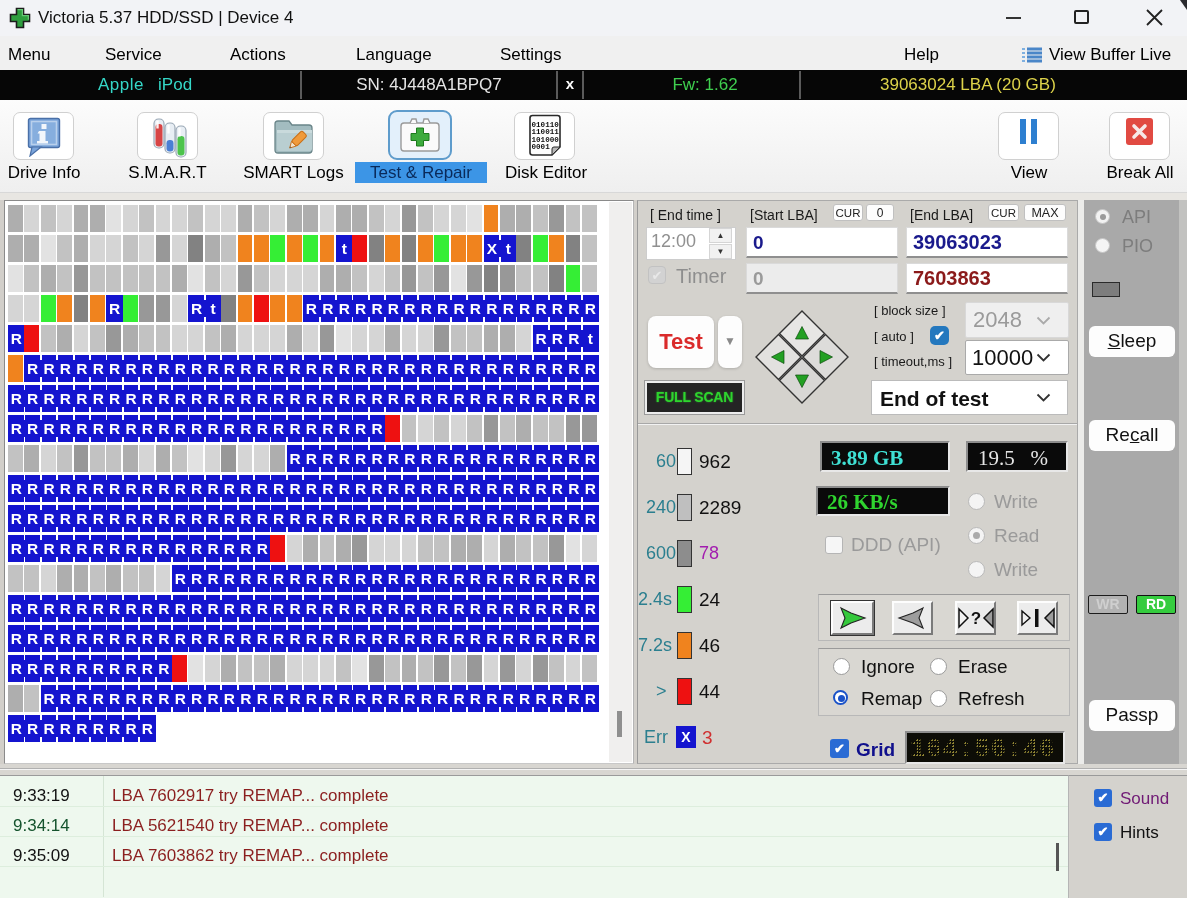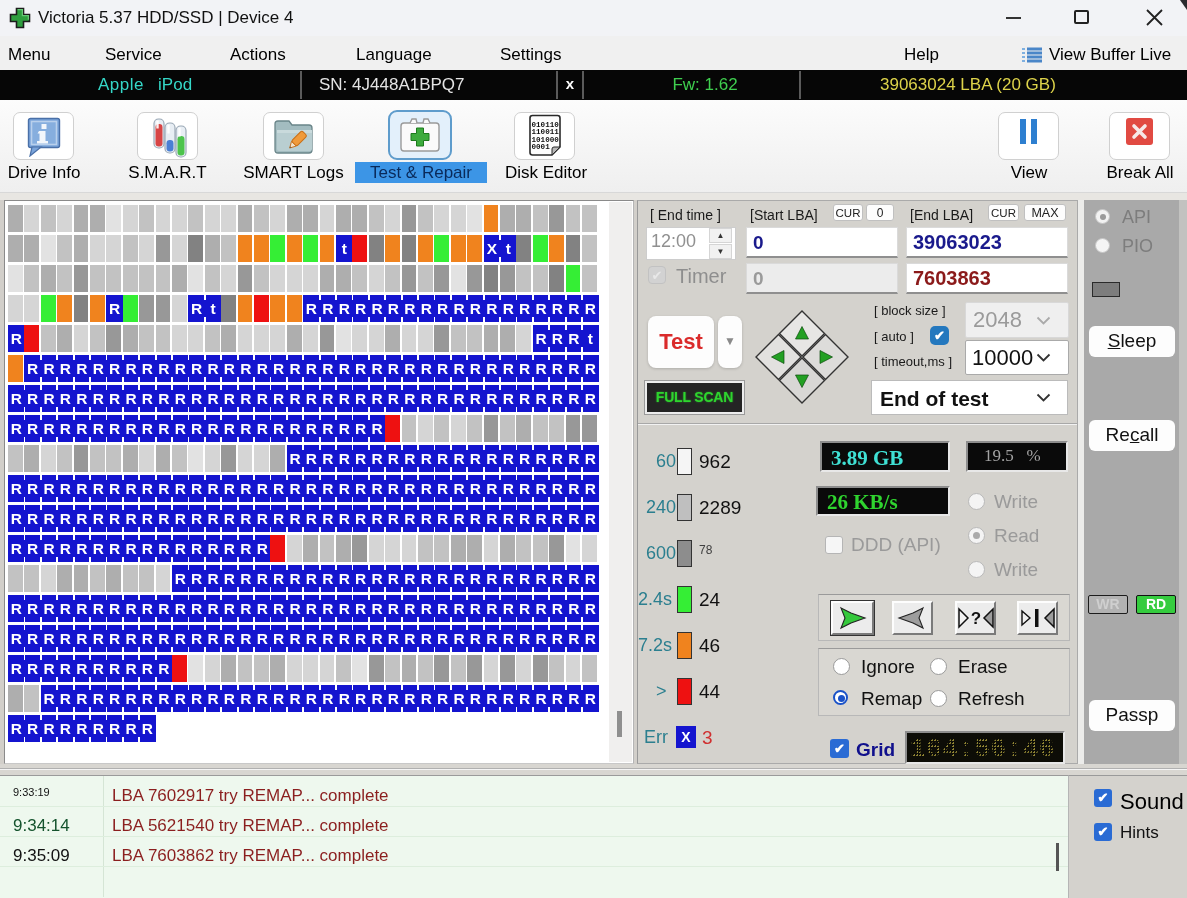--- a/index.html
+++ b/index.html
@@ -56,21 +56,21 @@
         <rect x="0" y="5" width="3" height="2"></rect>
         <rect x="0" y="9" width="3" height="2"></rect>
         <rect x="0" y="13" width="3" height="2"></rect>
       </g>
     </svg>
 <div class="abs" style="left:1049px;top:45px;font-size:17px">View Buffer Live</div>
 
 <div class="abs" style="left:0;top:70px;width:1187px;height:30px;background:#060606"></div>
 <div class="abs" style="left:0;top:70px;width:290px;height:30px;text-align:center;font-size:17px;line-height:29px;color:#35d8c8"><span style="letter-spacing:.5px">Apple</span>&nbsp;&nbsp;&nbsp;<span>iPod</span></div>
 <div class="abs" style="left:300px;top:71px;width:2px;height:28px;background:#5a5a5a"></div>
-<div class="abs" style="left:319px;top:70px;width:254px;height:46px;text-align:left;font-size:17px;line-height:29px;color:#e4e4e4">SN: 4J448A1BPQ7</div>
+<div class="abs" style="left:302px;top:70px;width:254px;height:46px;text-align:center;font-size:17px;line-height:29px;color:#e4e4e4">SN: 4J448A1BPQ7</div>
 <div class="abs" style="left:556px;top:71px;width:2px;height:28px;background:#5a5a5a"></div>
 <div class="abs" style="left:558px;top:70px;width:24px;height:30px;text-align:center;font-size:15px;line-height:28px;color:#fff;font-weight:bold">x</div>
 <div class="abs" style="left:582px;top:71px;width:2px;height:28px;background:#5a5a5a"></div>
 <div class="abs" style="left:610px;top:70px;width:190px;height:30px;text-align:center;font-size:17px;line-height:29px;color:#3fce4f">Fw: 1.62</div>
 <div class="abs" style="left:799px;top:71px;width:2px;height:28px;background:#5a5a5a"></div>
 <div class="abs" style="left:880px;top:70px;width:307px;height:30px;font-size:17px;line-height:29px;color:#ddd34a">39063024 LBA (20 GB)</div>
 
 <div class="abs" style="left:0;top:100px;width:1187px;height:93px;background:linear-gradient(#fcfcfc,#efefef);border-bottom:1px solid #d8d8d8"></div>
 
 <div class="abs" style="left:13px;top:112px;width:61px;height:48px;background:#fff;border:1px solid #d0d0d0;border-radius:7px"></div>
@@ -224,39 +224,39 @@
 <div class="abs" style="left:656px;top:448px;width:60px;font-size:18px;color:#2b7f8f">
       <span style="position:absolute;left:0;top:3px">60</span>
     </div>
 <div class="abs" style="left:677px;top:448px;width:15px;height:27px;background:#f5f5f5;border:1px solid #333"></div>
 <div class="abs" style="left:699px;top:451px;font-size:19px;color:#111">962</div>
 <div class="abs" style="left:646px;top:497px;font-size:18px;color:#2b7f8f">240</div>
 <div class="abs" style="left:677px;top:494px;width:15px;height:27px;background:#bfbfbf;border:1px solid #333"></div>
 <div class="abs" style="left:699px;top:497px;font-size:19px;color:#111">2289</div>
 <div class="abs" style="left:646px;top:543px;font-size:18px;color:#2b7f8f">600</div>
 <div class="abs" style="left:677px;top:540px;width:15px;height:27px;background:#8d8d8d;border:1px solid #333"></div>
-<div class="abs" style="left:699px;top:543px;font-size:12px;color:#404040">78</div>
+<div class="abs" style="left:699px;top:543px;font-size:18px;color:#a21caf">78</div>
 <div class="abs" style="left:638px;top:589px;font-size:18px;color:#2b7f8f">2.4s</div>
 <div class="abs" style="left:677px;top:586px;width:15px;height:27px;background:#35ee35;border:1px solid #333"></div>
 <div class="abs" style="left:699px;top:589px;font-size:19px;color:#111">24</div>
 <div class="abs" style="left:638px;top:635px;font-size:18px;color:#2b7f8f">7.2s</div>
 <div class="abs" style="left:677px;top:632px;width:15px;height:27px;background:#f0831e;border:1px solid #333"></div>
 <div class="abs" style="left:699px;top:635px;font-size:19px;color:#111">46</div>
 <div class="abs" style="left:656px;top:681px;font-size:18px;color:#2b7f8f">&gt;</div>
 <div class="abs" style="left:677px;top:678px;width:15px;height:27px;background:#ee1111;border:1px solid #333"></div>
 <div class="abs" style="left:699px;top:681px;font-size:19px;color:#111">44</div>
 <div class="abs" style="left:644px;top:727px;font-size:18px;color:#2b7f8f">Err</div>
 <div class="abs" style="left:676px;top:726px;width:20px;height:22px;background:#1414cf;color:#fff;font-weight:bold;font-size:14px;line-height:22px;text-align:center">X</div>
 <div class="abs" style="left:702px;top:727px;font-size:19px;color:#d03030">3</div>
 
 <div class="lcd" style="left:820px;top:441px;width:130px;height:31px">
       <span style="position:absolute;left:9px;top:3px;font-size:21px;font-weight:bold;color:#3fe0d4;font-family:'Liberation Serif',serif">3.89 GB</span>
     </div>
 <div class="lcd" style="left:966px;top:441px;width:102px;height:31px">
-      <span style="position:absolute;left:16px;top:3px;font-size:17px;color:#a3a3a3;font-family:'Liberation Serif',serif">19.5&nbsp;&nbsp;&nbsp;%</span>
+      <span style="position:absolute;left:10px;top:3px;font-size:21px;color:#e5e5e5;font-family:'Liberation Serif',serif">19.5&nbsp;&nbsp;&nbsp;%</span>
     </div>
 <div class="lcd" style="left:816px;top:486px;width:134px;height:30px">
       <span style="position:absolute;left:9px;top:2px;font-size:21px;font-weight:bold;color:#2fd42f;font-family:'Liberation Serif',serif">26 KB/s</span>
     </div>
 
 <div class="rad dis" style="left:968px;top:493px"></div>
 <div class="rtxt" style="left:994px;top:491px;font-size:19px">Write</div>
 <div class="rad dis" style="left:968px;top:527px">
       <span class="dot"></span>
     </div>
@@ -326,25 +326,25 @@
 
 <div class="abs" style="left:0;top:764px;width:1187px;height:11px;background:#d8d6d1"></div>
 <div class="abs" style="left:0;top:768px;width:1187px;height:1px;background:#b0b0b0"></div>
 <div class="abs" style="left:0;top:769px;width:1187px;height:1px;background:#f4f4f4"></div>
 
 <div class="abs" style="left:0;top:775px;width:1069px;height:123px;background:#eef8ee;border-top:1px solid #9a9a9a;border-right:1px solid #b5b5b5"></div>
 <div class="abs" style="left:103px;top:776px;width:1px;height:121px;background:#d5e5d5"></div>
 <div class="abs" style="left:0;top:806px;width:1068px;height:1px;background:#ddeedd"></div>
 <div class="abs" style="left:0;top:836px;width:1068px;height:1px;background:#ddeedd"></div>
 <div class="abs" style="left:0;top:866px;width:1068px;height:1px;background:#ddeedd"></div>
-<div class="abs" style="left:13px;top:786px;font-size:11px;color:#111">9:33:19</div>
+<div class="abs" style="left:13px;top:786px;font-size:17px;color:#111">9:33:19</div>
 <div class="abs" style="left:112px;top:786px;font-size:17px;color:#8b1f1f">LBA 7602917 try REMAP... complete</div>
 <div class="abs" style="left:13px;top:816px;font-size:17px;color:#14532d">9:34:14</div>
 <div class="abs" style="left:112px;top:816px;font-size:17px;color:#8b1f1f">LBA 5621540 try REMAP... complete</div>
 <div class="abs" style="left:13px;top:846px;font-size:17px;color:#111">9:35:09</div>
 <div class="abs" style="left:112px;top:846px;font-size:17px;color:#8b1f1f">LBA 7603862 try REMAP... complete</div>
 <div class="abs" style="left:1056px;top:843px;width:3px;height:28px;background:#555"></div>
 
 <div class="abs" style="left:1069px;top:775px;width:118px;height:123px;background:#d4d2cd;border-top:1px solid #9a9a9a"></div>
 <div class="cb" style="left:1094px;top:789px">✔</div>
-<div class="abs" style="left:1120px;top:789px;font-size:22px;color:#000000">Sound</div>
+<div class="abs" style="left:1120px;top:789px;font-size:17px;color:#701a75">Sound</div>
 <div class="cb" style="left:1094px;top:823px">✔</div>
 <div class="abs" style="left:1120px;top:823px;font-size:17px;color:#111">Hints</div>
 
 </path></body></html>

